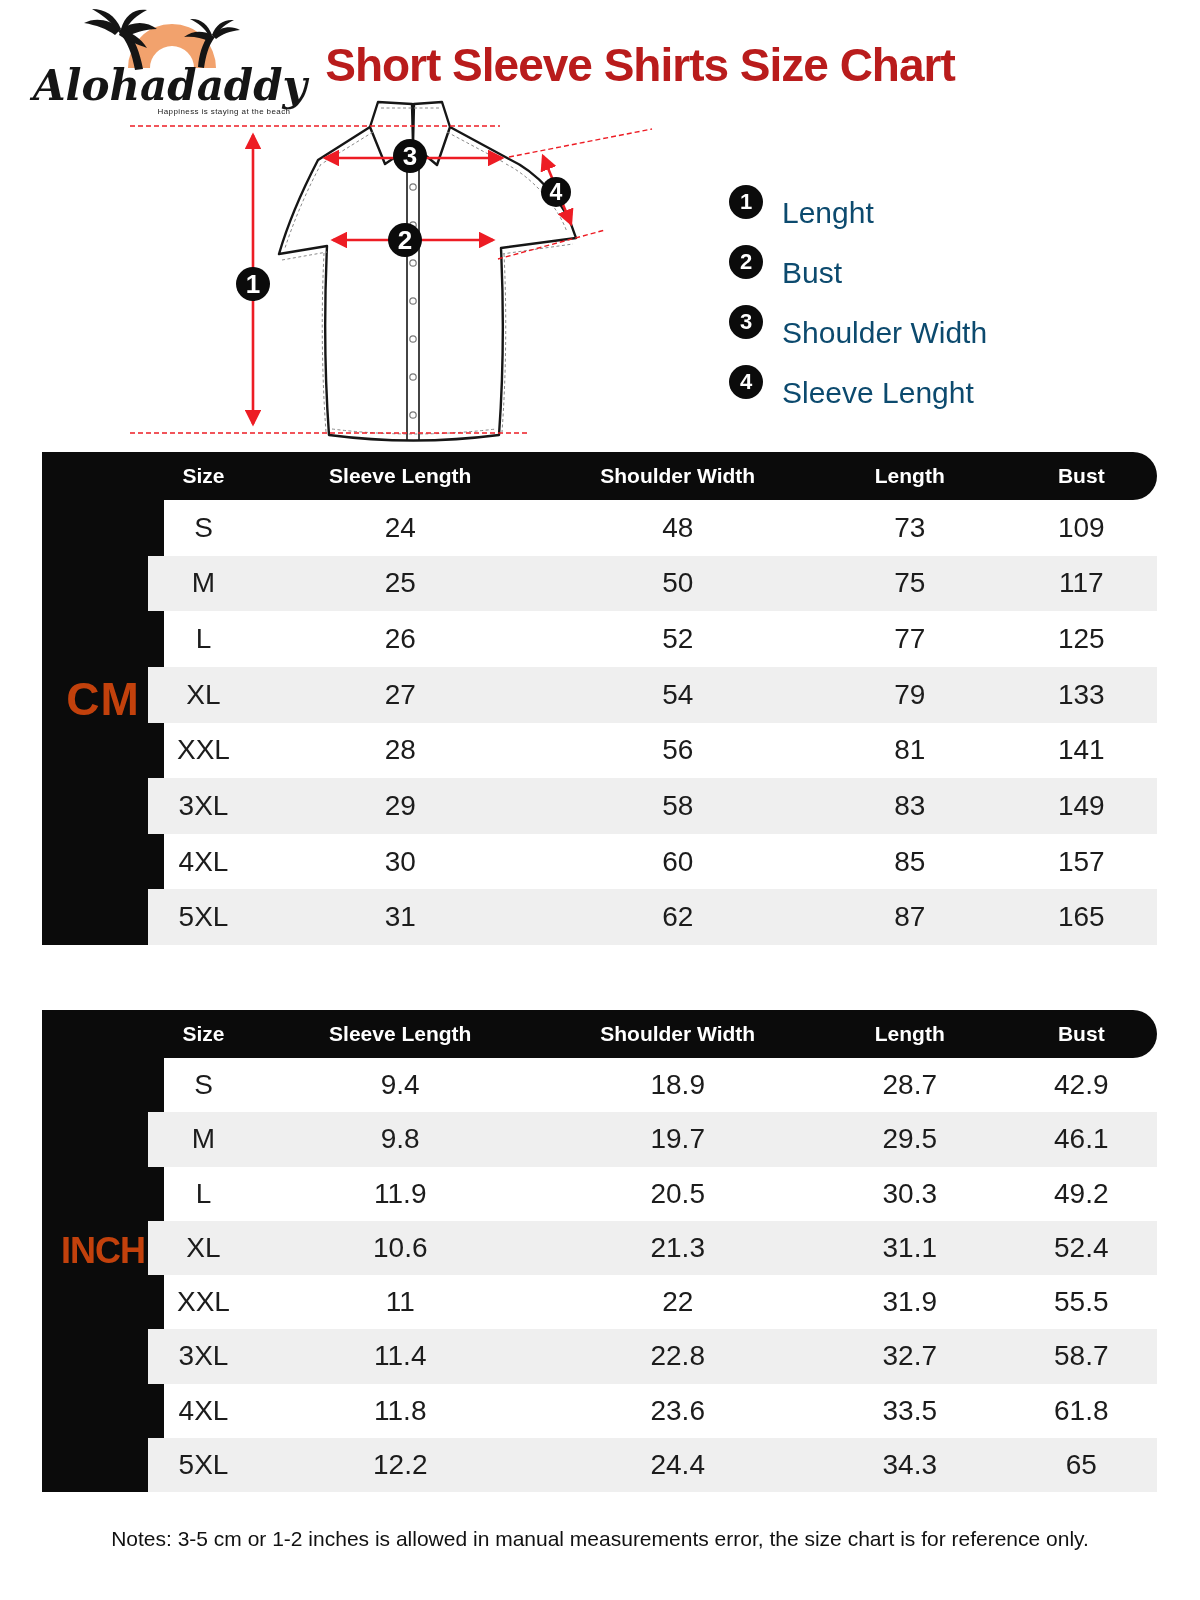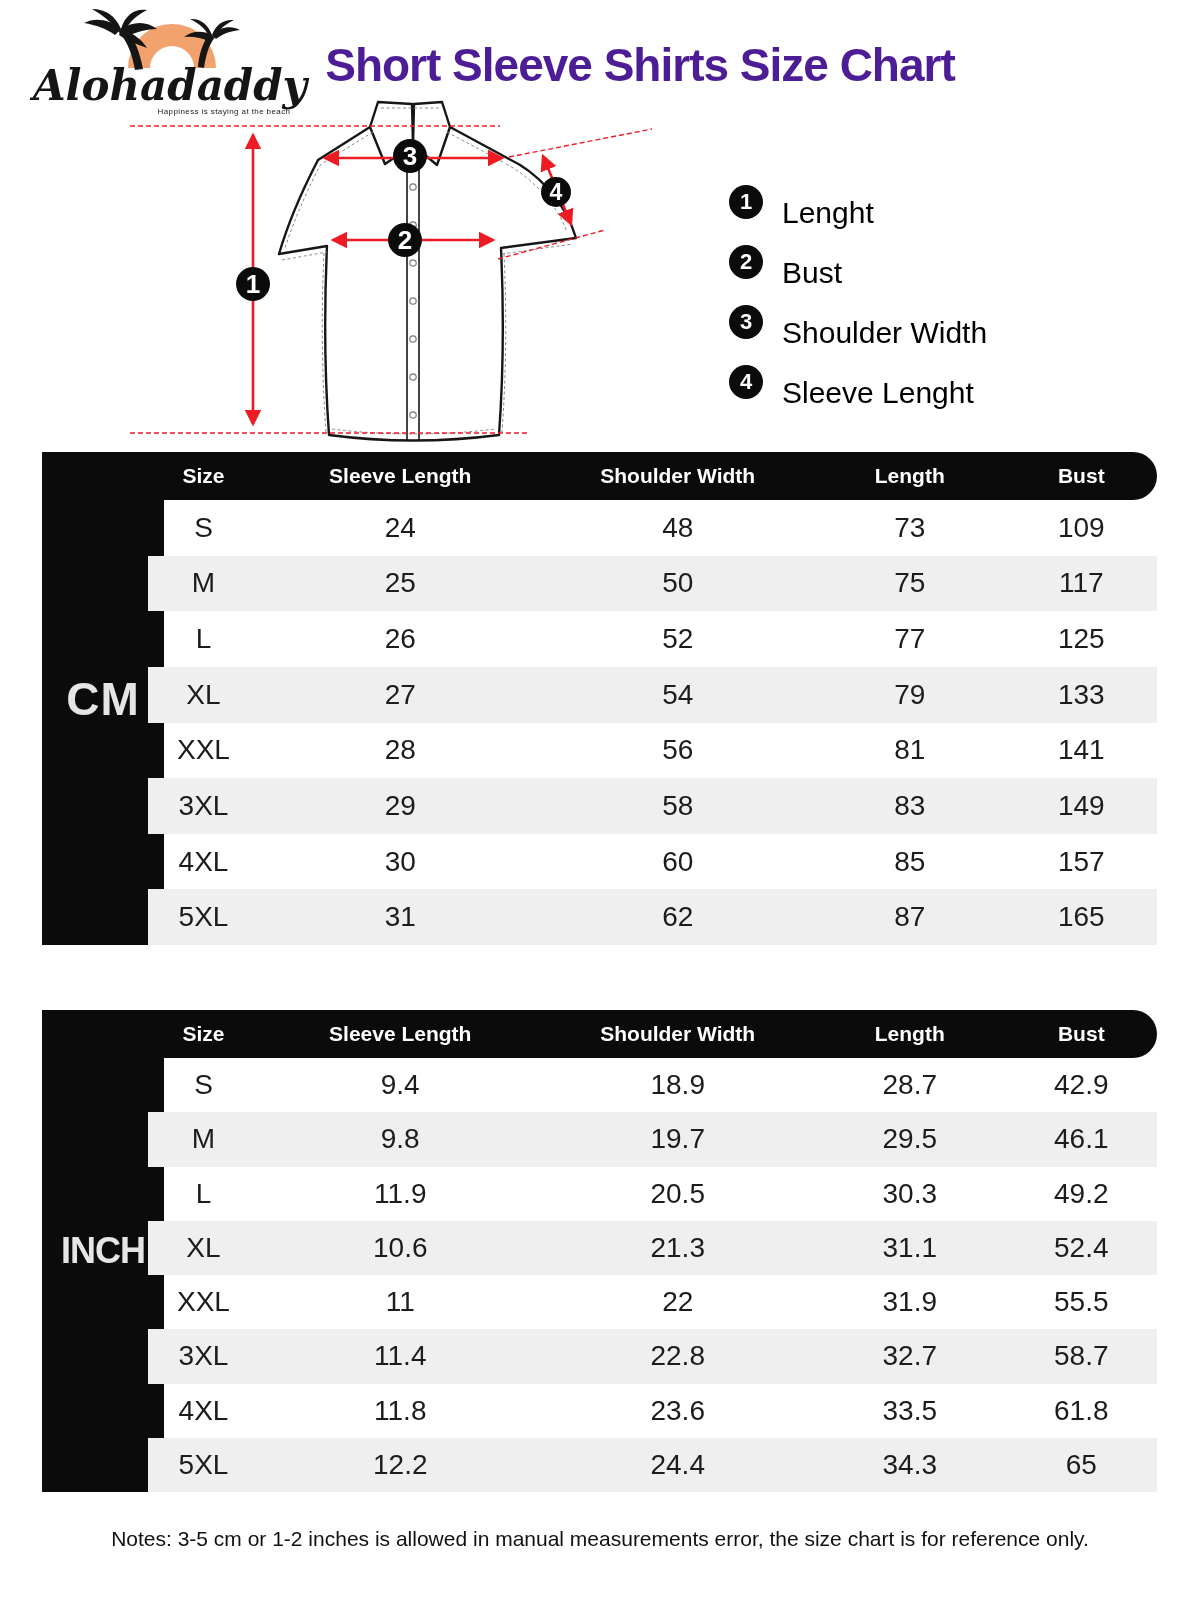--- a/index.html
+++ b/index.html
@@ -10,41 +10,41 @@
   }
   *{margin:0;padding:0;box-sizing:border-box;}
   html,body{width:1200px;height:1600px;background:#ffffff;overflow:hidden;
     font-family:"Liberation Sans","DejaVu Sans",sans-serif;color:#1c1c1c;}
   .abs{position:absolute;}
   #canvas{position:relative;width:1200px;height:1600px;background:#fff;}
 
   
   #logo{left:28px;top:6px;width:284px;height:112px;}
   #page-title{left:85px;top:38px;width:1110px;text-align:center;
-    font-size:46px;font-weight:bold;letter-spacing:-1px;color:#4c1d95;}
+    font-size:46px;font-weight:bold;letter-spacing:-1px;color:#b91c1c;}
 
   
   #diagram{left:115px;top:88px;width:540px;height:370px;}
   .red-stroke{stroke:var(--red);}
   .red-fill{fill:var(--red);}
   .badge-fill{fill:var(--ink);}
 
   
   #legend{left:729px;top:185px;display:flex;flex-direction:column;gap:26px;}
   .legend-item{display:flex;align-items:center;gap:19px;height:34px;}
   .legend-badge{width:34px;height:34px;border-radius:50%;background:var(--ink);
     color:#fff;font-weight:bold;font-size:22px;display:flex;align-items:center;justify-content:center;}
-  .legend-label{font-size:30px;color:#000000;margin-top:22px;}
+  .legend-label{font-size:30px;color:#0c4a6e;margin-top:22px;}
 
   
   .size-table{left:42px;width:1115px;}
   #table-cm{top:452px;height:493px;}
   #table-inch{top:1010px;height:482px;}
   .side-rail{position:absolute;left:0;top:0;bottom:0;width:122px;background:var(--ink);
-    display:flex;align-items:center;justify-content:center;color:#e5e5e5;font-weight:bold;}
+    display:flex;align-items:center;justify-content:center;color:#c2410c;font-weight:bold;}
   #table-cm .side-rail{font-size:46px;letter-spacing:1px;}
   #table-inch .side-rail{font-size:36px;letter-spacing:-1px;}
   .thead{position:absolute;left:0;top:0;width:1115px;height:48px;background:var(--ink);
     border-radius:0 24px 24px 0;display:flex;align-items:center;padding-left:106px;}
   .thead .cell{color:#fff;font-weight:bold;font-size:21px;white-space:nowrap;}
   .tbody{position:absolute;left:106px;top:48px;right:0;bottom:0;display:flex;flex-direction:column;}
   .trow{flex:1;display:flex;align-items:center;}
   .trow:nth-child(even){background:var(--row-alt);}
   .cell{text-align:center;font-size:28px;}
   .cell:nth-child(1){width:11%;}

